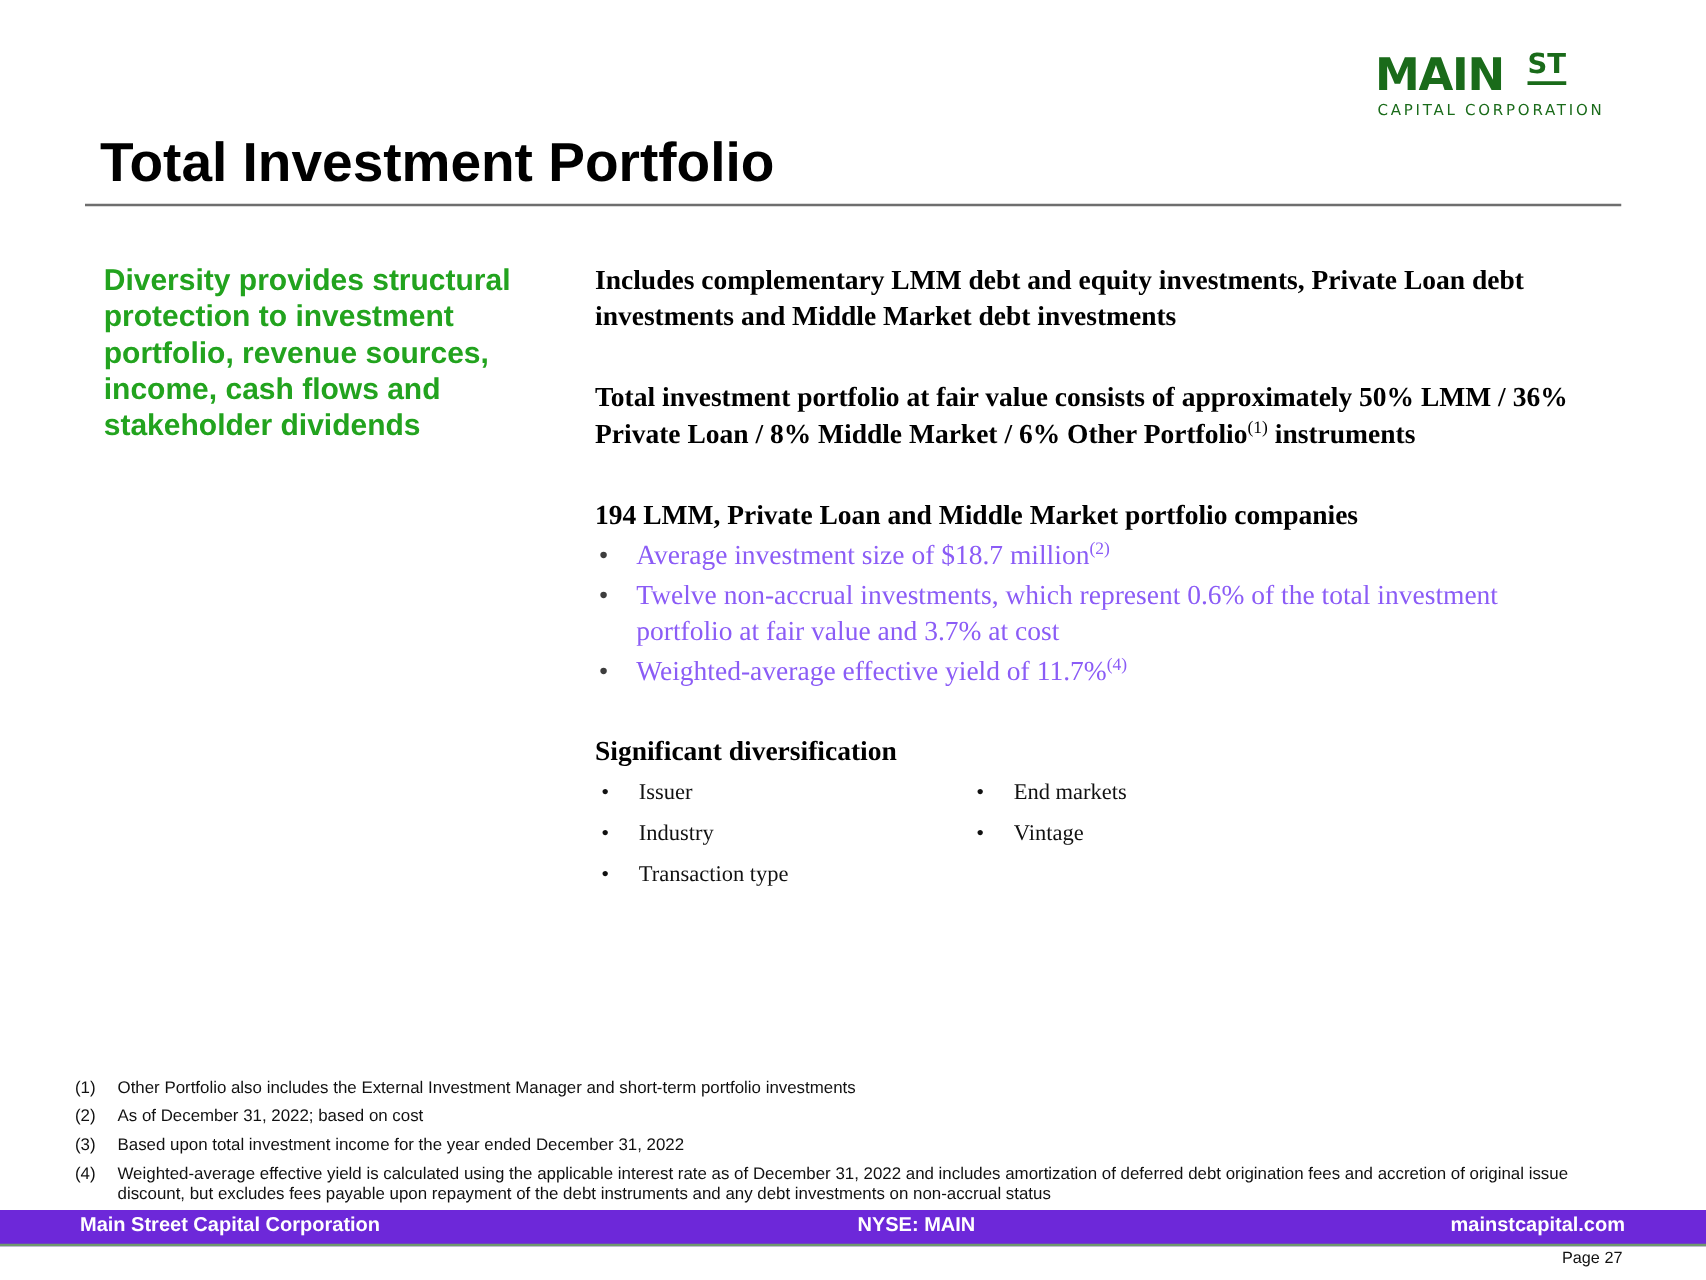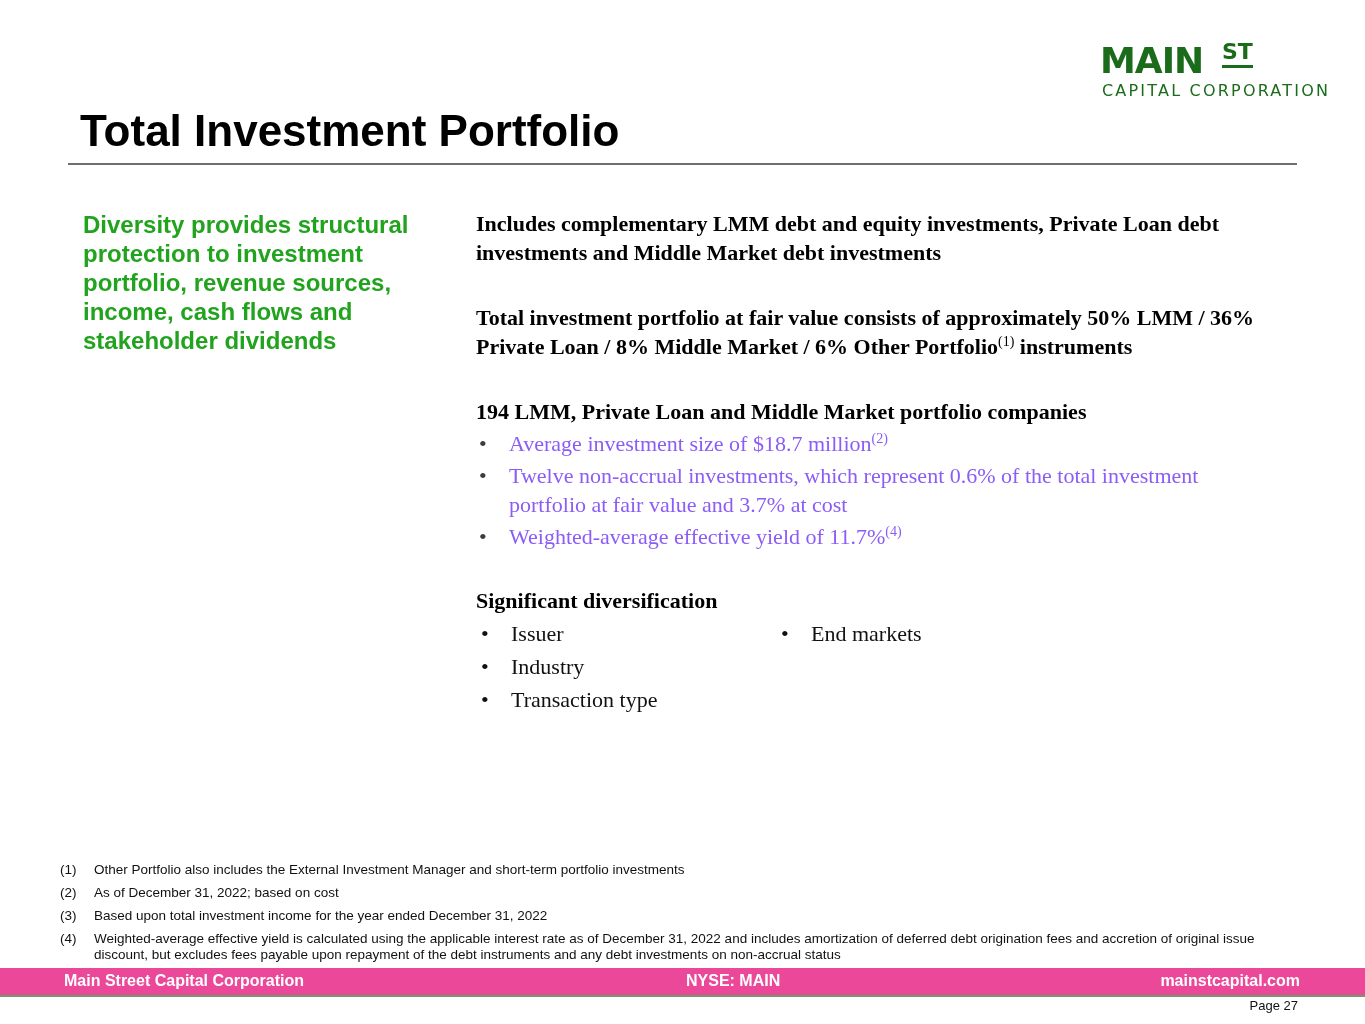--- a/index.html
+++ b/index.html
@@ -1,39 +1,39 @@
 <!DOCTYPE html>
 <html><head>
 <meta charset="utf-8">
 <style>
   html, body { margin: 0; padding: 0; background: #ffffff; }
   body { width: 1365px; height: 1024px; position: relative; overflow: hidden; font-family: "Liberation Sans", sans-serif; color: #000; }
   .logo { position: absolute; left: 1100px; top: 36px; width: 180px; height: 60px; }
   .logo-main { position: absolute; left: 0; top: 0; font-family: "DejaVu Sans", sans-serif; font-weight: bold; font-size: 36px; color: #1a6b1a; letter-spacing: -1px; line-height: 50px; }
   .logo-st { position: absolute; left: 122px; top: 4px; font-family: "DejaVu Sans", sans-serif; font-weight: bold; font-size: 22px; color: #1a6b1a; line-height: 24px; border-bottom: 3px solid #1a6b1a; padding-bottom: 1px; text-align: center; }
-  .logo-sub { position: absolute; left: 2px; top: 45px; font-family: "DejaVu Sans", sans-serif; font-size: 16px; color: #1a6b1a; letter-spacing: 2.2px; white-space: nowrap; }
+  .logo-sub { position: absolute; left: 2px; top: 45px; font-family: "DejaVu Sans", sans-serif; font-size: 12px; color: #1a6b1a; letter-spacing: 2.2px; white-space: nowrap; }
   .title { position: absolute; left: 80px; top: 106px; font-size: 44px; font-weight: bold; color: #000; }
   .rule { position: absolute; left: 68px; top: 163px; width: 1229px; height: 2px; background: #6e6e6e; }
   .tagline { position: absolute; left: 83px; top: 210px; width: 345px; font-size: 24px; font-weight: bold; color: #22a31e; line-height: 29px; }
   .main { position: absolute; left: 476px; top: 209px; width: 800px; font-family: Liberation Serif, serif; }
   .para { font-size: 22px; font-weight: bold; line-height: 29px; color: #000; margin: 0; }
   .gap1 { height: 36px; }
   sup { font-size: 14px; font-weight: normal; vertical-align: 8px; line-height: 0; }
   .bul { list-style: none; margin: 0; padding: 0; }
   .bul li { position: relative; padding-left: 33px; font-size: 22px; line-height: 29px; color: #8b5cf6; margin-top: 3px; }
   .bul li::before { content: "•"; position: absolute; left: 3px; top: 0; color: #3d3d3d; }
   .div-cols { display: flex; margin-top: 2px; }
   .div-col { list-style: none; margin: 0; padding: 0; width: 300px; }
-  .div-col li { position: relative; padding-left: 35px; font-size: 22px; line-height: 33px; color: #111; }
+  .div-col li { position: relative; padding-left: 35px; font-size: 18px; line-height: 33px; color: #111; }
   .div-col li::before { content: "•"; position: absolute; left: 5px; top: 0; }
   .footnotes { position: absolute; left: 60px; top: 862px; width: 1200px; font-size: 13.5px; color: #111; }
   .fn { display: flex; line-height: 16px; margin-bottom: 7px; }
   .fn-num { width: 34px; flex: none; }
   .fn-text { flex: 1; }
-  .footer-bar { position: absolute; left: 0; top: 968px; width: 1365px; height: 27px; background: #ec4899; border-bottom: 2px solid #6f9a6c; color: #fff; font-weight: bold; font-size: 16px; }
+  .footer-bar { position: absolute; left: 0; top: 968px; width: 1365px; height: 27px; background: #6d28d9; border-bottom: 2px solid #6f9a6c; color: #fff; font-weight: bold; font-size: 16px; }
   .footer-left { position: absolute; left: 64px; top: 4px; }
   .footer-mid { position: absolute; left: 686px; top: 4px; }
   .footer-right { position: absolute; right: 65px; top: 4px; }
   .page-num { position: absolute; right: 67px; top: 998px; font-size: 13px; color: #111; }
 </style>
 </head>
 <body>
 
 <div class="logo">
   <span class="logo-main">MAIN</span>
@@ -60,20 +60,21 @@
   <div class="gap1" style="height:35px"></div>
   <p class="para">Significant diversification</p>
   <div class="div-cols">
     <ul class="div-col">
       <li>Issuer</li>
       <li>Industry</li>
       <li>Transaction type</li>
     </ul>
     <ul class="div-col">
       <li>End markets</li>
+      <li>Vintage</li>
     </ul>
   </div>
 </div>
 
 <div class="footnotes">
   <div class="fn">
       <span class="fn-num">(1)</span>
       <span class="fn-text">Other Portfolio also includes the External Investment Manager and short-term portfolio investments</span>
     </div>
   <div class="fn">

